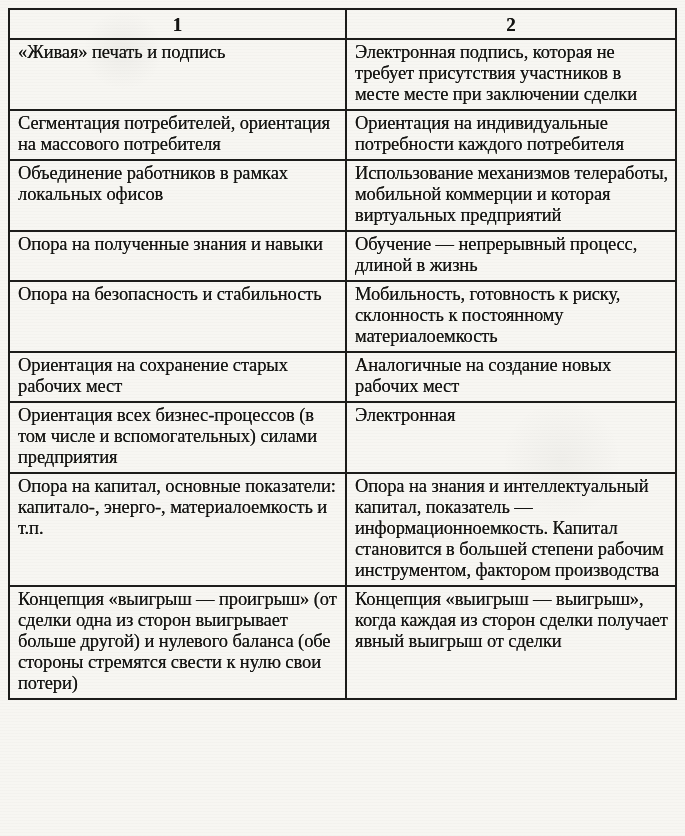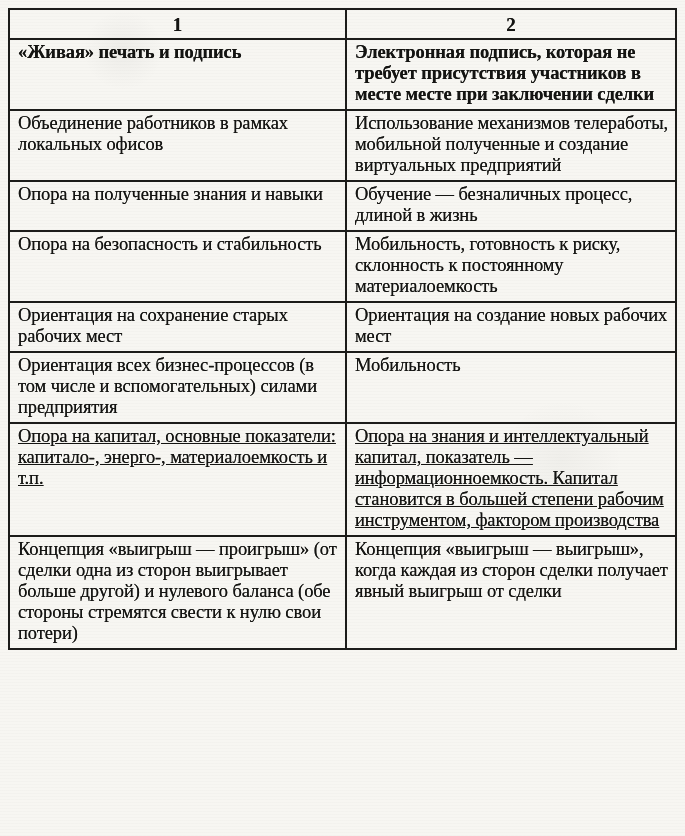--- a/index.html
+++ b/index.html
@@ -59,45 +59,49 @@
       <col class="c1">
       <col class="c2">
     </colgroup>
     <thead>
       <tr style="height:30px;">
         <th>1</th>
         <th>2</th>
       </tr>
     </thead>
     <tbody>
-      <tr style="height:66px;font-weight:bold;">
+      <tr style="height:66px;">
         <td>«Живая» печать и подпись</td>
         <td>Электронная подпись, которая не требует присутствия участников в месте месте при заключении сделки</td>
       </tr>
+      <tr style="height:44px;">
+        <td>Сегментация потребителей, ориентация на массового потребителя</td>
+        <td>Ориентация на индивидуальные потребности каждого потребителя</td>
+      </tr>
       <tr style="height:66px;padding-left:28px;">
         <td>Объединение работников в рамках локальных офисов</td>
-        <td>Использование механизмов телеработы, мобильной полученные и создание виртуальных предприятий</td>
+        <td>Использование механизмов телеработы, мобильной коммерции и которая виртуальных предприятий</td>
       </tr>
       <tr style="height:46px;">
         <td>Опора на полученные знания и навыки</td>
-        <td>Обучение — безналичных процесс, длиной в жизнь</td>
+        <td>Обучение — непрерывный процесс, длиной в жизнь</td>
       </tr>
       <tr style="height:67px;">
         <td>Опора на безопасность и стабильность</td>
         <td>Мобильность, готовность к риску, склонность к постоянному материалоемкость</td>
       </tr>
       <tr style="height:48px;">
         <td>Ориентация на сохранение старых рабочих мест</td>
-        <td>Ориентация на создание новых рабочих мест</td>
+        <td>Аналогичные на создание новых рабочих мест</td>
       </tr>
       <tr style="height:61px;">
         <td>Ориентация всех бизнес-процессов (в том числе и вспомогательных) силами предприятия</td>
-        <td>Мобильность</td>
+        <td>Электронная</td>
       </tr>
-      <tr style="height:100px;text-decoration:underline;">
+      <tr style="height:100px;">
         <td>Опора на капитал, основные показатели: капитало-, энерго-, материалоемкость и т.п.</td>
         <td>Опора на знания и интеллектуальный капитал, показатель — информационноемкость. Капитал становится в большей степени рабочим инструментом, фактором производства</td>
       </tr>
       <tr style="height:106px;">
         <td>Концепция «выигрыш — проигрыш» (от сделки одна из сторон выигрывает больше другой) и нулевого баланса (обе стороны стремятся свести к нулю свои потери)</td>
         <td>Концепция «выигрыш — выигрыш», когда каждая из сторон сделки получает явный выигрыш от сделки</td>
       </tr>
     </tbody>
   </table>
 </div>

